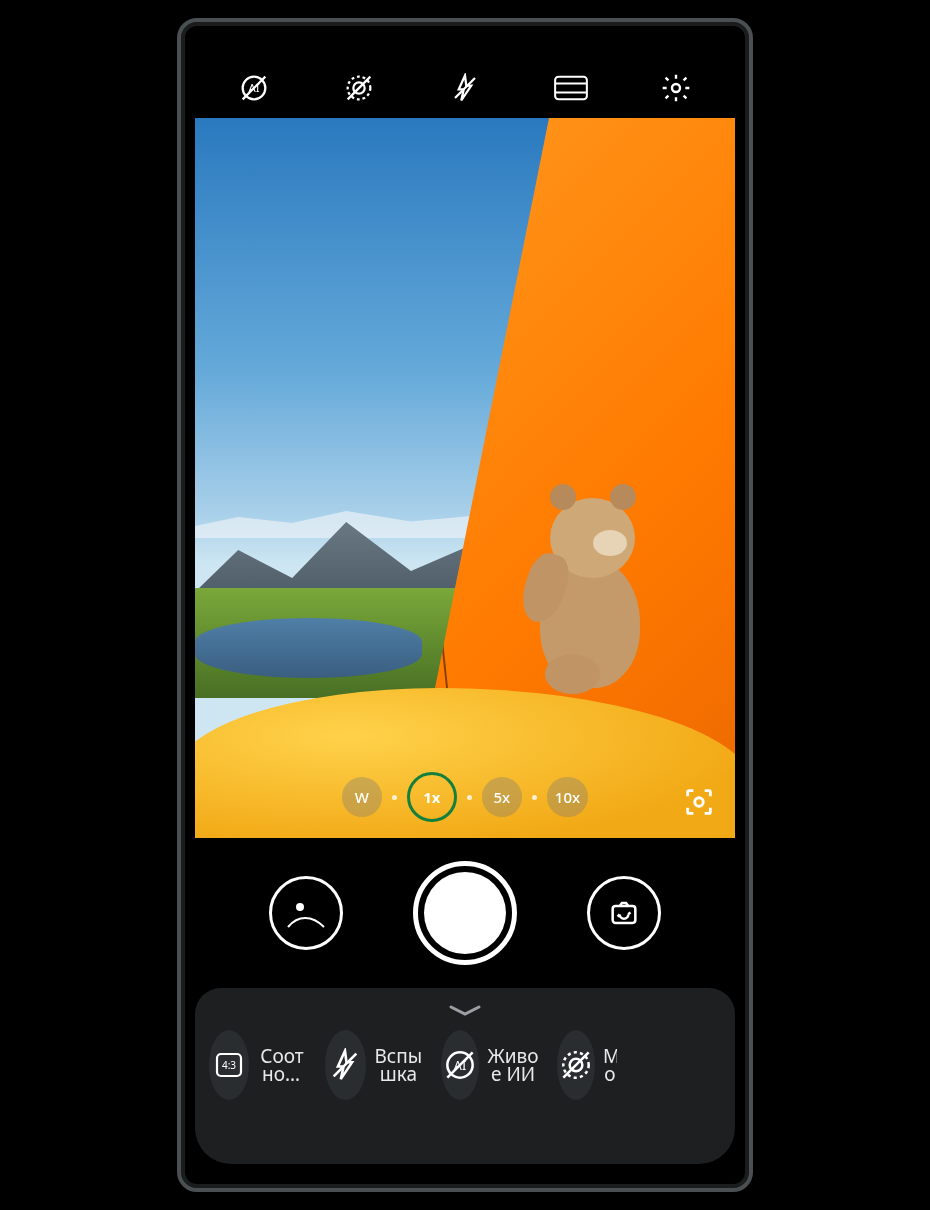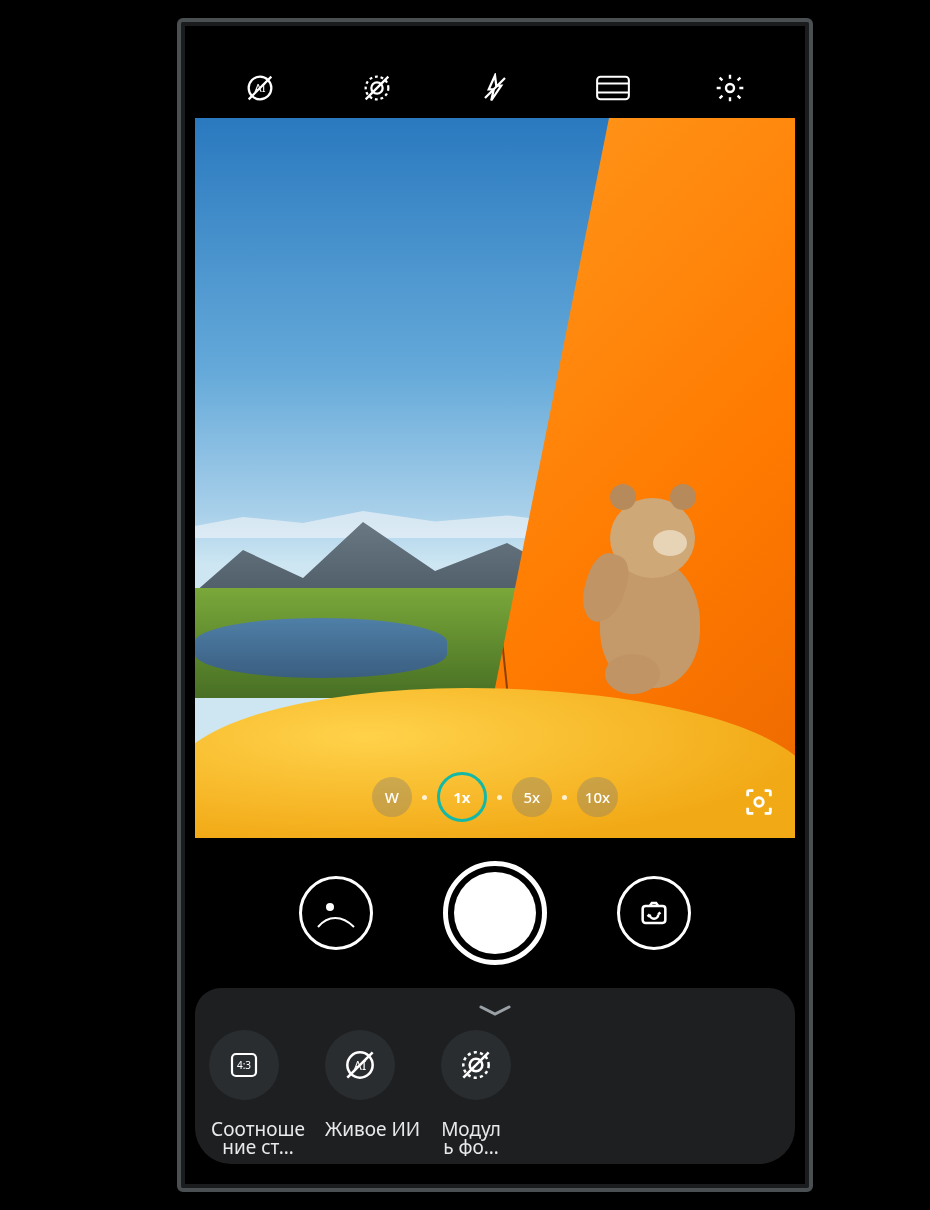--- a/index.html
+++ b/index.html
@@ -1,23 +1,23 @@
 <!DOCTYPE html>
 <html><head>
 <meta charset="utf-8">
 <style>
   * { box-sizing: border-box; margin: 0; padding: 0; }
   html, body { width: 930px; height: 1210px; background: #000; font-family: -apple-system, system-ui, sans-serif; overflow: hidden; }
 
   .phone-frame {
     position: absolute;
     left: 177px; top: 18px;
-    width: 636px; height: 1174px;
+    width: 576px; height: 1174px;
     background: #000;
-    border-radius: 6px;
+    border-radius: 20px;
     border: 4px solid #4a4f52;
     box-shadow: 0 0 0 4px #1a1c1d inset;
     overflow: hidden;
   }
   .screen {
     position: absolute;
     left: 14px; top: 24px; right: 14px; bottom: 24px;
     border-radius: 36px;
     background: #000;
     overflow: hidden;
@@ -110,21 +110,21 @@
     color:#fff; font-size:15px; font-weight:500;
   }
   .zoom-pill{
     min-width:40px; height:40px; padding:0 8px;
     border-radius:20px;
     background:rgba(120,120,120,.35);
     backdrop-filter: blur(2px);
     display:flex;align-items:center;justify-content:center;
   }
   .zoom-pill.active{
-    width:50px;height:50px;background:transparent;border:3px solid #14b8a6;border-radius:50%;
+    width:50px;height:50px;background:transparent;border:3px solid #15803d;border-radius:50%;
     font-weight:700;
   }
   .zoom-dot{width:5px;height:5px;border-radius:50%;background:rgba(255,255,255,.8);}
   .lens-btn{
     position:absolute; right:14px; bottom:14px;
     width:44px;height:44px;display:flex;align-items:center;justify-content:center;color:#fff;
   }
 
   
   .shutter-row{
@@ -154,21 +154,21 @@
   }
   .sheet-handle{color:#9aa0a5;height:22px;display:flex;align-items:center;justify-content:center;width:100%;}
   .sheet-row{
     width:100%;
     display:flex;gap:18px;
     padding:8px 14px 0;
     overflow:hidden;
   }
   .sheet-item{
     width:98px;flex:0 0 98px;
-    display:flex;flex-direction:column;align-items:flex-start;gap:20px;
+    display:flex;flex-direction:row;align-items:center;gap:8px;
     color:#e7e9ea;
   }
   .sheet-item:last-child{flex:0 0 60px;width:60px;}
   .sheet-icon{
     width:70px;height:70px;border-radius:50%;
     background:#2a2d30;
     display:flex;align-items:center;justify-content:center;color:#fff;
   }
   .sheet-label{
     font-size:19px;line-height:18px;text-align:center;
@@ -297,20 +297,29 @@
         <div class="sheet-item">
           <div class="sheet-icon">
             <svg width="40" height="40" viewBox="0 0 40 40" fill="none" stroke="#fff" stroke-width="2.2">
               <rect x="8" y="9" width="24" height="22" rx="4"></rect>
               <text x="20" y="24" text-anchor="middle" font-size="10" fill="#fff" stroke="none">4:3</text>
             </svg>
           </div>
           <div class="sheet-label">Соотношение ст…</div>
         </div>
 
+        <div class="sheet-item">
+          <div class="sheet-icon">
+            <svg width="34" height="34" viewBox="0 0 24 24" fill="none" stroke="#fff" stroke-width="1.8">
+              <polygon points="12,2 7,13 11,13 9,22 17,10 13,10"></polygon>
+              <line x1="4" y1="20" x2="20" y2="4"></line>
+            </svg>
+          </div>
+          <div class="sheet-label">Вспышка</div>
+        </div>
 
 
         <div class="sheet-item">
           <div class="sheet-icon">
             <svg width="38" height="38" viewBox="0 0 24 24" fill="none" stroke="#fff" stroke-width="1.6">
               <circle cx="12" cy="12" r="8"></circle>
                 <text x="12" y="15" text-anchor="middle" font-size="8" fill="#fff" stroke="none">AI</text>
               <line x1="4" y1="20" x2="20" y2="4"></line>
             </svg>
           </div>

